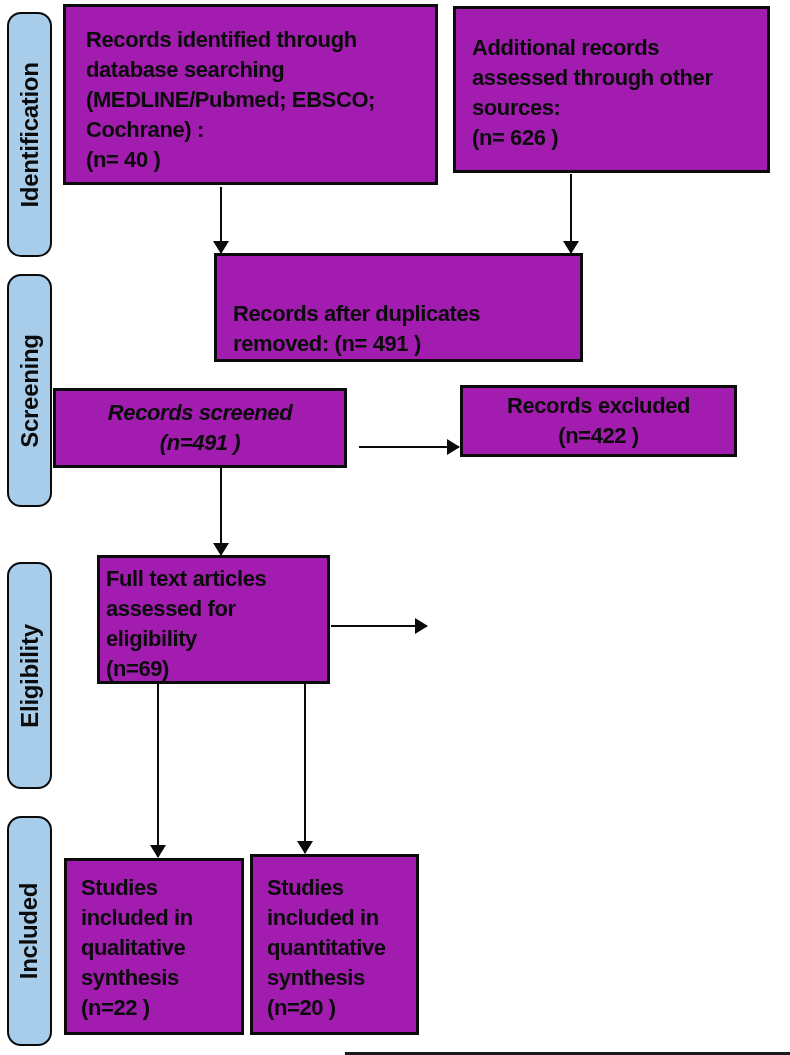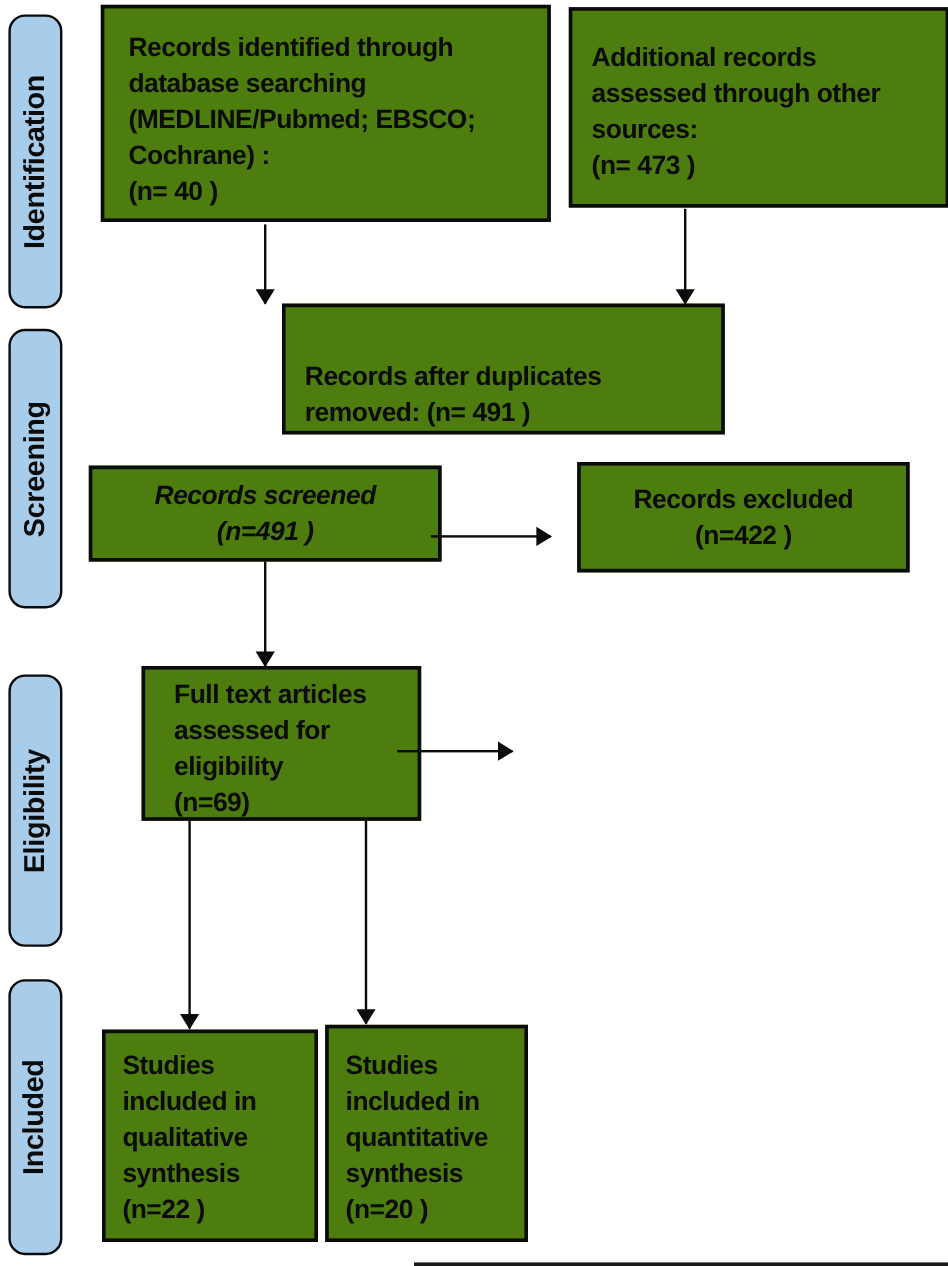--- a/index.html
+++ b/index.html
@@ -24,25 +24,24 @@
   .stage-label{
     transform:rotate(-90deg);
     white-space:nowrap;
     font-size:24px;font-weight:700;color:#0b0b0b;
     letter-spacing:-0.3px;
   }
 
   
   .fbox{
     position:absolute;
-    background:#4d7c0f;
+    background:#a21caf;
     border:3px solid #0b0b0b;
     box-sizing:border-box;
     color:#0b0b0b;
-    margin-left:21px;
   }
   .btext{
     display:block;
     font-size:22px;line-height:30px;font-weight:700;
     letter-spacing:-0.4px;
     white-space:pre-wrap;
   }
   .fbox.center{display:flex;align-items:center;justify-content:center;}
   .fbox.center .btext{text-align:center;}
   .fbox.vcenter{display:flex;align-items:flex-end;}
@@ -88,39 +87,39 @@
 database searching
 (MEDLINE/Pubmed; EBSCO;
 Cochrane) :
 (n= 40 )</span>
   </div>
 
   <div class="fbox" style="left:453px;top:6px;width:317px;height:167px;padding:24px 8px 0 16px;">
     <span class="btext">Additional records
 assessed through other
 sources:
-(n= 473 )</span>
+(n= 626 )</span>
   </div>
 
   <div class="fbox vcenter" style="left:214px;top:253px;width:369px;height:109px;padding-left:16px;">
     <span class="btext">Records after duplicates
 removed: (n= 491 )</span>
   </div>
 
   <div class="fbox center" style="left:53px;top:388px;width:294px;height:80px;font-style:italic;">
     <span class="btext">Records screened
 (n=491 )</span>
   </div>
 
-  <div class="fbox center" style="left:460px;top:385px;width:277px;height:92px;">
+  <div class="fbox center" style="left:460px;top:385px;width:277px;height:72px;">
     <span class="btext">Records excluded
 (n=422 )</span>
   </div>
 
-  <div class="fbox" style="left:97px;top:555px;width:233px;height:129px;padding:6px 6px 0 24px;">
+  <div class="fbox" style="left:97px;top:555px;width:233px;height:129px;padding:6px 6px 0 6px;">
     <span class="btext">Full text articles
 assessed for
 eligibility
 (n=69)</span>
   </div>
 
 
   <div class="fbox" style="left:64px;top:858px;width:180px;height:177px;padding:12px 4px 0 14px;">
     <span class="btext">Studies
 included in

